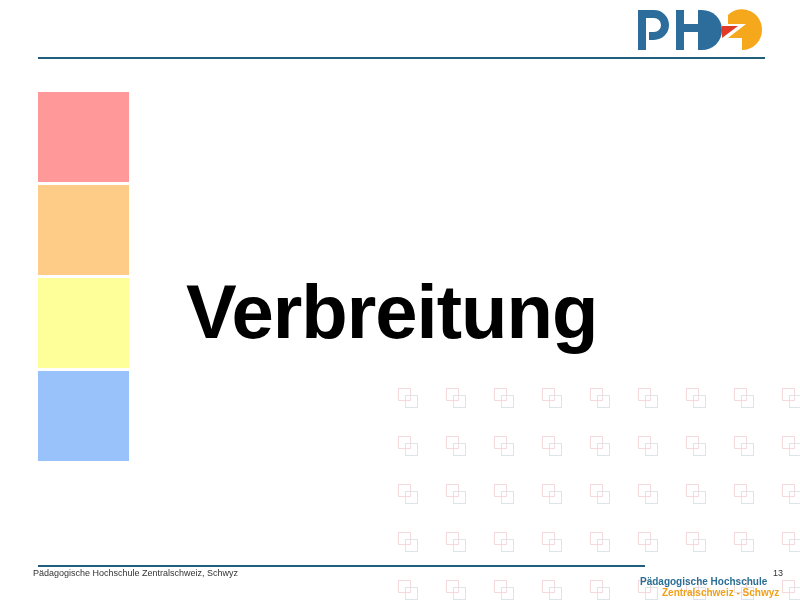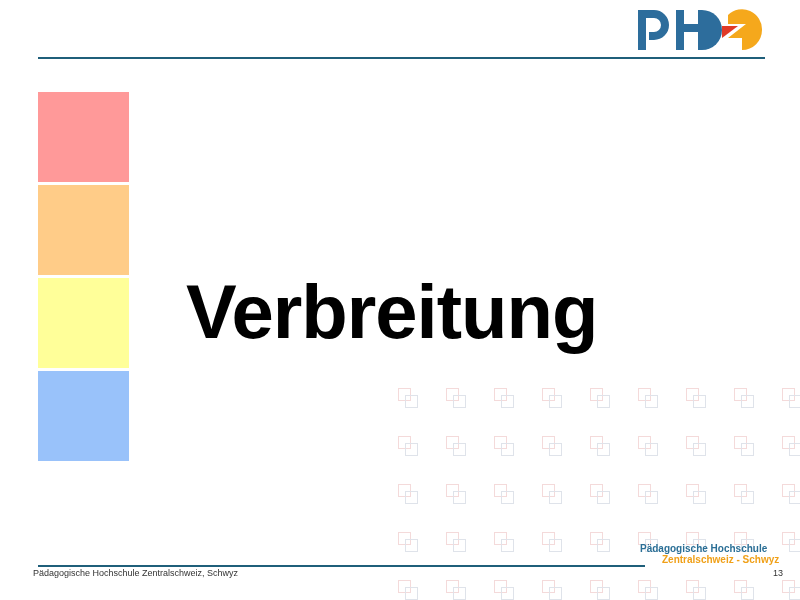--- a/index.html
+++ b/index.html
@@ -119,21 +119,21 @@
     position: absolute;
     left: 33px;
     top: 568px;
     font-size: 9px;
     color: #333333;
     white-space: nowrap;
   }
   #footer-brand {
     position: absolute;
     left: 640px;
-    top: 543px;
+    top: 576px;
     width: 120px;
     text-align: left;
   }
   .brand-line1 {
     font-size: 10px;
     font-weight: bold;
     color: #2b6f96;
     white-space: nowrap;
   }
   .brand-line2 {

